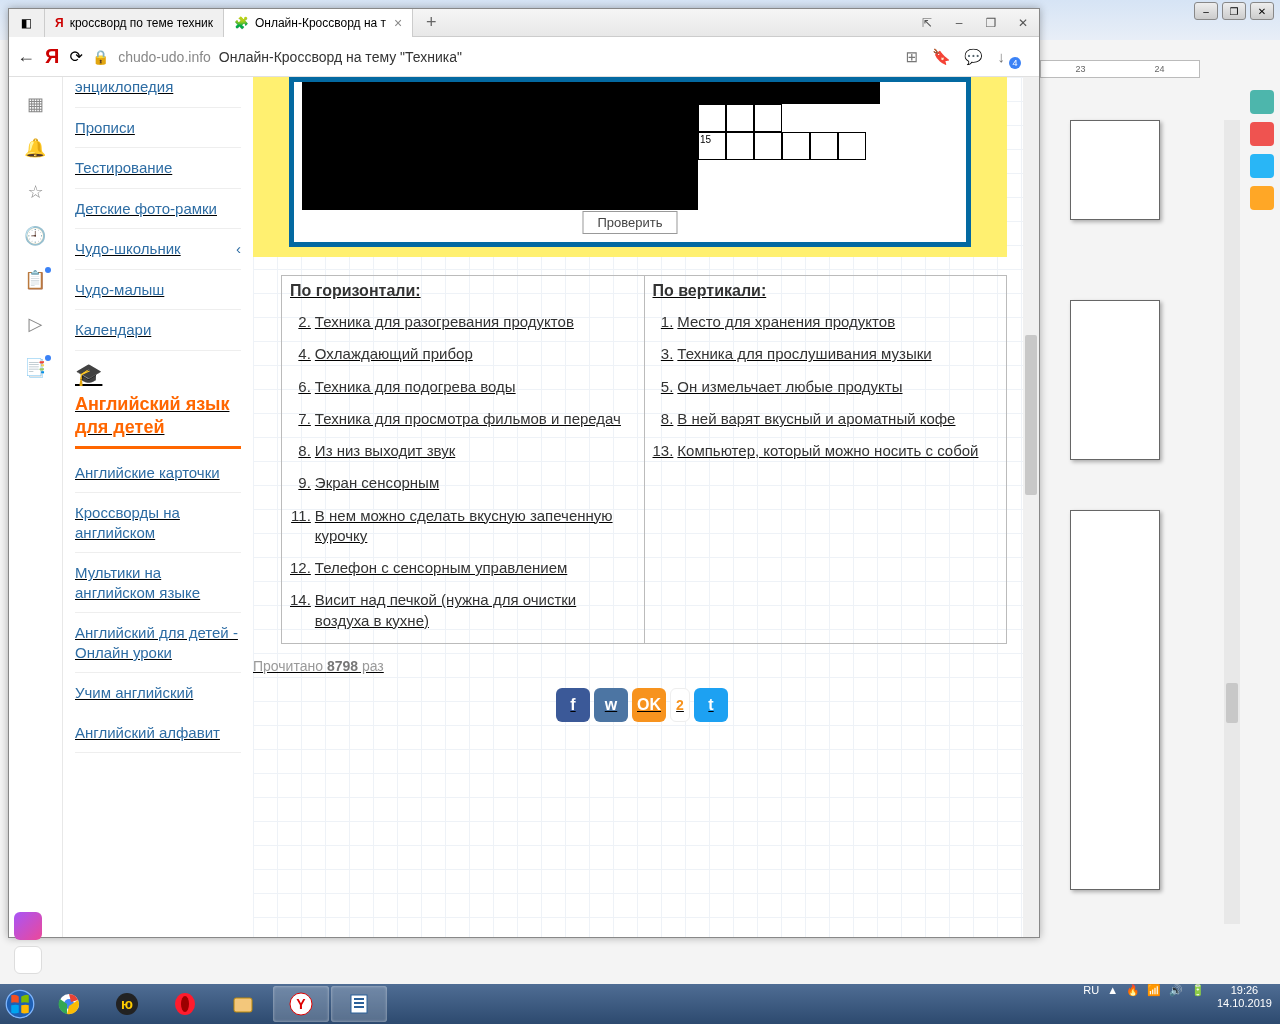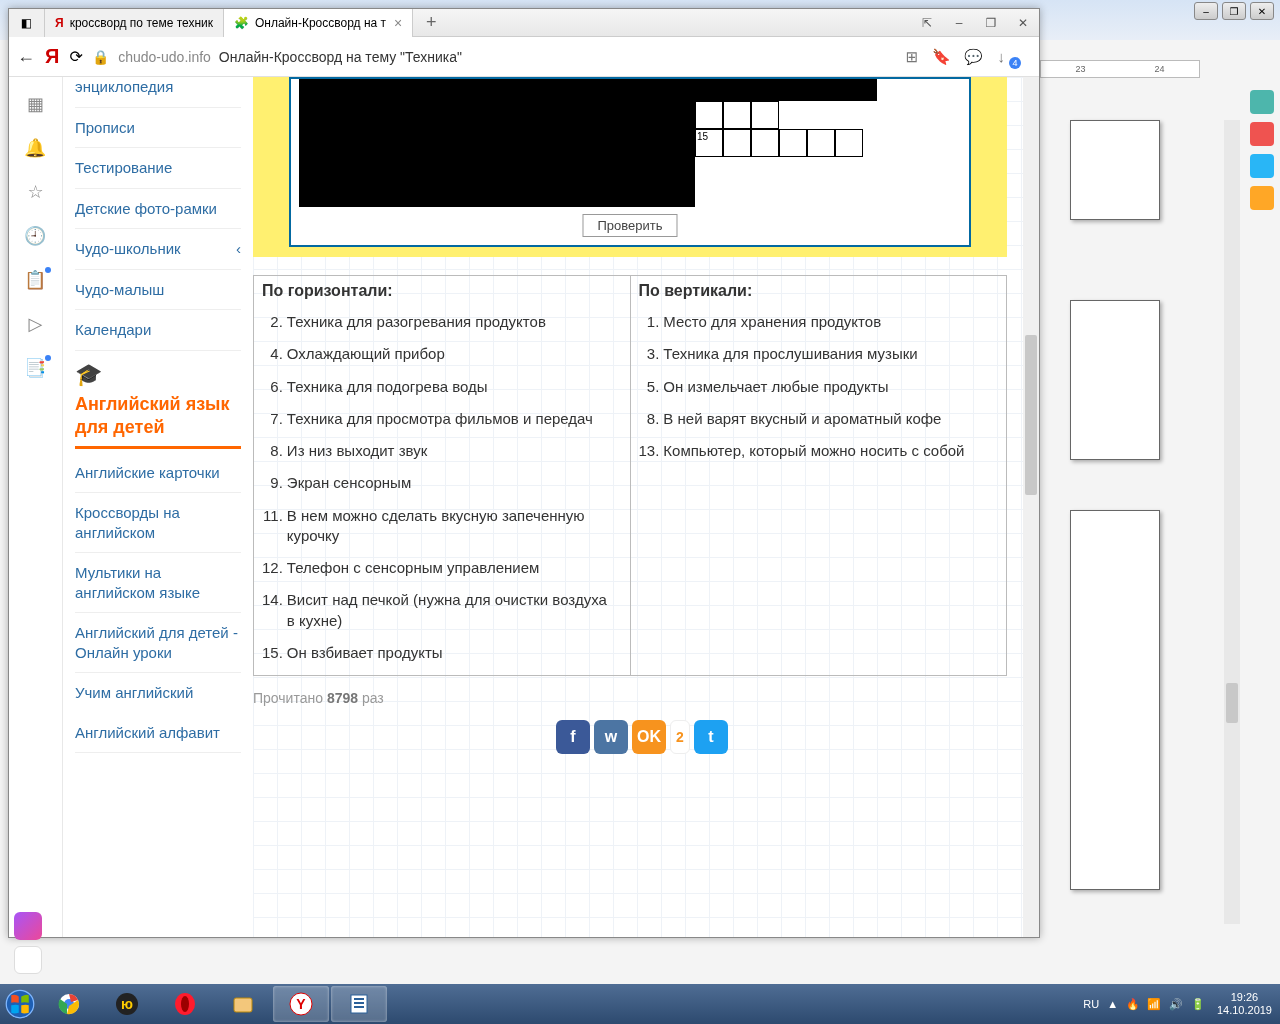--- a/index.html
+++ b/index.html
@@ -4,21 +4,21 @@
 <style>
 * { margin:0; padding:0; box-sizing:border-box; font-family:Arial,sans-serif; }
 body { background:#fff; width:1280px; height:1024px; overflow:hidden; position:relative; }
 
 
 .taskbar { position:absolute; bottom:0; left:0; right:0; height:40px; background:linear-gradient(to bottom,#4f6d94,#2d4a6f); display:flex; align-items:center; z-index:100; }
 .start-orb { width:40px; height:40px; display:flex; align-items:center; justify-content:center; }
 .start-orb svg { width:30px; height:30px; }
 .task-item { width:56px; height:36px; display:flex; align-items:center; justify-content:center; margin:0 1px; border-radius:3px; }
 .task-item.active { background:rgba(255,255,255,0.2); box-shadow:inset 0 0 3px rgba(255,255,255,0.5); }
-.tray { margin-left:auto; display:flex; align-items:center; height:100%; padding:0 8px; font-size:11px; color:#fff; }
+.tray { margin-left:auto; display:flex; height:100%; padding:0 8px; font-size:11px; color:#fff; }
 .tray span { margin:0 4px; }
 .tray-time { text-align:center; line-height:1.2; margin-left:8px; }
 
 
 .browser { position:absolute; top:8px; left:8px; width:1032px; height:930px; background:#fff; border:1px solid #888; box-shadow:0 0 8px rgba(0,0,0,.3); display:flex; flex-direction:column; }
 .title-row { height:28px; background:linear-gradient(to bottom,#f5f5f5,#e8e8e8); display:flex; align-items:center; border-bottom:1px solid #ccc; }
 .tab { height:28px; display:flex; align-items:center; padding:0 10px; font-size:12px; border-right:1px solid #ccc; background:#f0f0f0; max-width:200px; overflow:hidden; white-space:nowrap; }
 .tab.first { width:36px; justify-content:center; }
 .tab.active { background:#fff; }
 .tab-close { margin-left:8px; color:#888; font-size:14px; }
@@ -35,38 +35,38 @@
 .omnibox .title { color:#333; }
 .addr-icons { display:flex; gap:14px; color:#777; font-size:15px; align-items:center; }
 .badge { background:#3b82f6; color:#fff; border-radius:50%; font-size:9px; width:12px; height:12px; display:flex; align-items:center; justify-content:center; position:relative; top:6px; left:-10px; }
 
 
 .page { flex:1; display:flex; overflow:hidden; position:relative; }
 .rail { width:54px; border-right:1px solid #e8e8e8; display:flex; flex-direction:column; align-items:center; padding-top:16px; gap:22px; color:#888; font-size:18px; }
 .rail .dot { position:relative; }
 .rail .dot::after { content:""; position:absolute; top:-2px; right:-4px; width:6px; height:6px; background:#3b82f6; border-radius:50%; }
 
-.content { flex:1; display:flex; overflow:hidden; background:#fff; }
+.content { flex:1; display:flex; overflow:hidden; background:#fff;text-decoration:underline; }
 .sidebar { width:190px; padding:0 12px; font-size:15px; position:relative; }
 .sidebar a { display:block; color:#2e6da4; text-decoration:none; padding:10px 0; border-bottom:1px solid #eee; line-height:1.3; }
 .sidebar .chev { color:#2e6da4; float:right; }
 .sect-head { color:#f60; font-weight:bold; font-size:18px; padding:10px 0 6px; border-bottom:3px solid #f60; margin-bottom:4px; line-height:1.3; }
 .sect-head .cap { font-size:22px; margin-bottom:4px; display:block; }
 
 .main { flex:1; padding:0 8px 0 0; overflow:auto; position:relative; }
 .cw-area { background:#fff070; margin:0 24px 18px 0; padding:0 0 10px; }
-.cw-white { background:#fff; margin:0 36px; border:2px solid #0369a1; position:relative; height:170px; }
+.cw-white { background:#fff; margin:0 36px; border:5px solid #0369a1; position:relative; height:170px; }
 .cw-black { background:#000; position:absolute; }
 .cw-cells { position:absolute; display:flex; }
 .cw-cell { width:28px; height:28px; border:1px solid #000; background:#fff; font-size:10px; padding:1px; }
 .cw-check { display:block; margin:8px auto 0; background:#fff; border:1px solid #999; padding:3px 14px; font-size:13px; color:#444; position:absolute; bottom:8px; left:50%; transform:translateX(-50%); }
 
 .grid-bg { background-image:linear-gradient(#eef2f7 1px,transparent 1px),linear-gradient(90deg,#eef2f7 1px,transparent 1px); background-size:24px 24px; }
 
-.clues { border:1px solid #bbb; margin-right:24px; display:flex; font-size:15px; color:#333; }
+.clues { border:1px solid #bbb; margin-right:24px; display:flex; font-size:15px; color:#333;margin-left:28px; }
 .clues-col { flex:1; padding:6px 8px; }
 .clues-col:first-child { border-right:1px solid #bbb; }
 .clues h3 { font-size:16px; font-weight:bold; margin-bottom:6px; }
 .clues table { border-collapse:collapse; }
 .clues td { padding:6px 4px 6px 0; vertical-align:top; line-height:1.35; }
 .clues td.num { text-align:right; padding-right:4px; white-space:nowrap; }
 
 .read-count { color:#999; font-size:14px; margin:14px 0 14px 0; }
 .read-count b { color:#777; }
 
@@ -252,24 +252,20 @@
                     <td>В нем можно сделать вкусную запеченную курочку</td>
                   </tr>
                   <tr>
                     <td class="num">12.</td>
                     <td>Телефон с сенсорным управлением</td>
                   </tr>
                   <tr>
                     <td class="num">14.</td>
                     <td>Висит над печкой (нужна для очистки воздуха в кухне)</td>
                   </tr>
-                  <tr>
-                    <td class="num">15.</td>
-                    <td>Он взбивает продукты</td>
-                  </tr>
                 </tbody>
               </table>
           </div>
           <div class="clues-col">
             <h3>По вертикали:</h3>
             <table>
                 <tbody id="vert-body">
                   <tr>
                     <td class="num">1.</td>
                     <td>Место для хранения продуктов</td>

